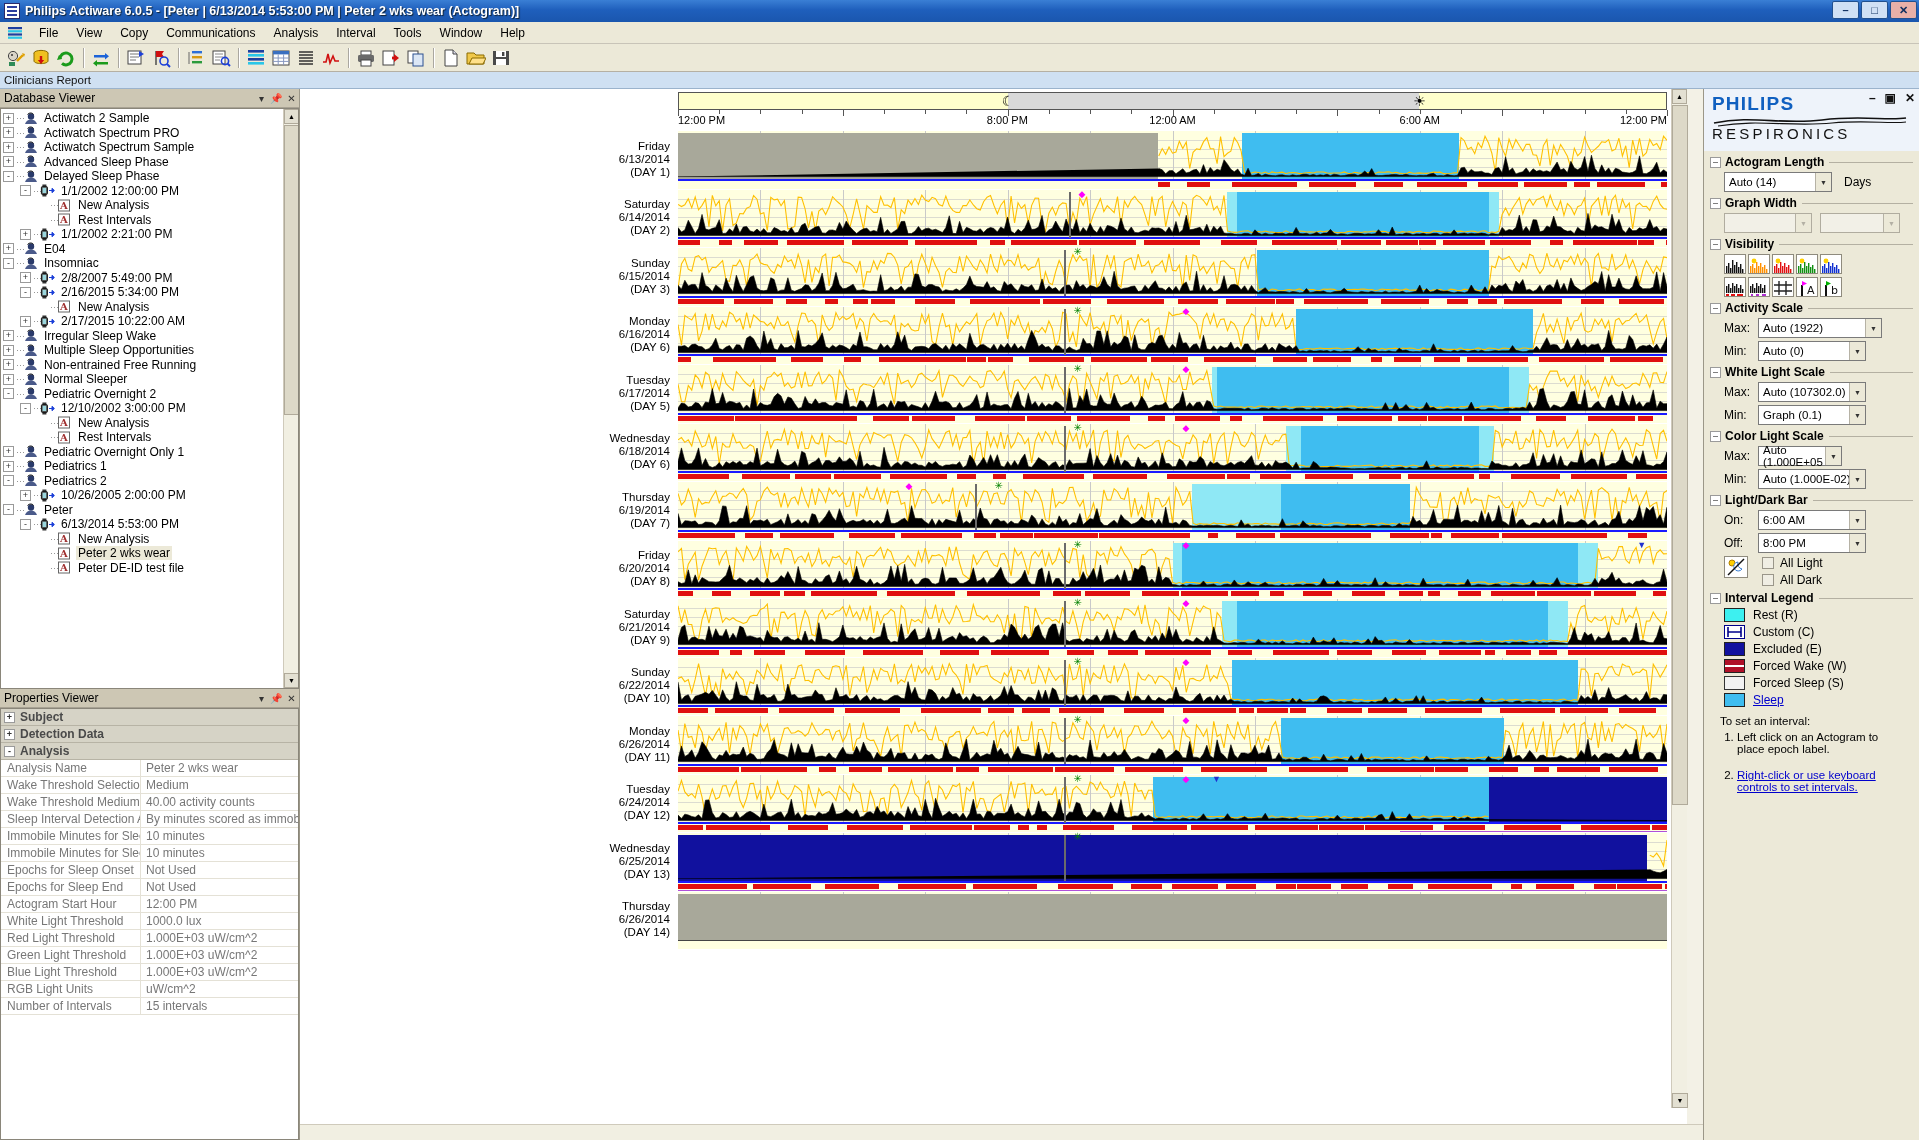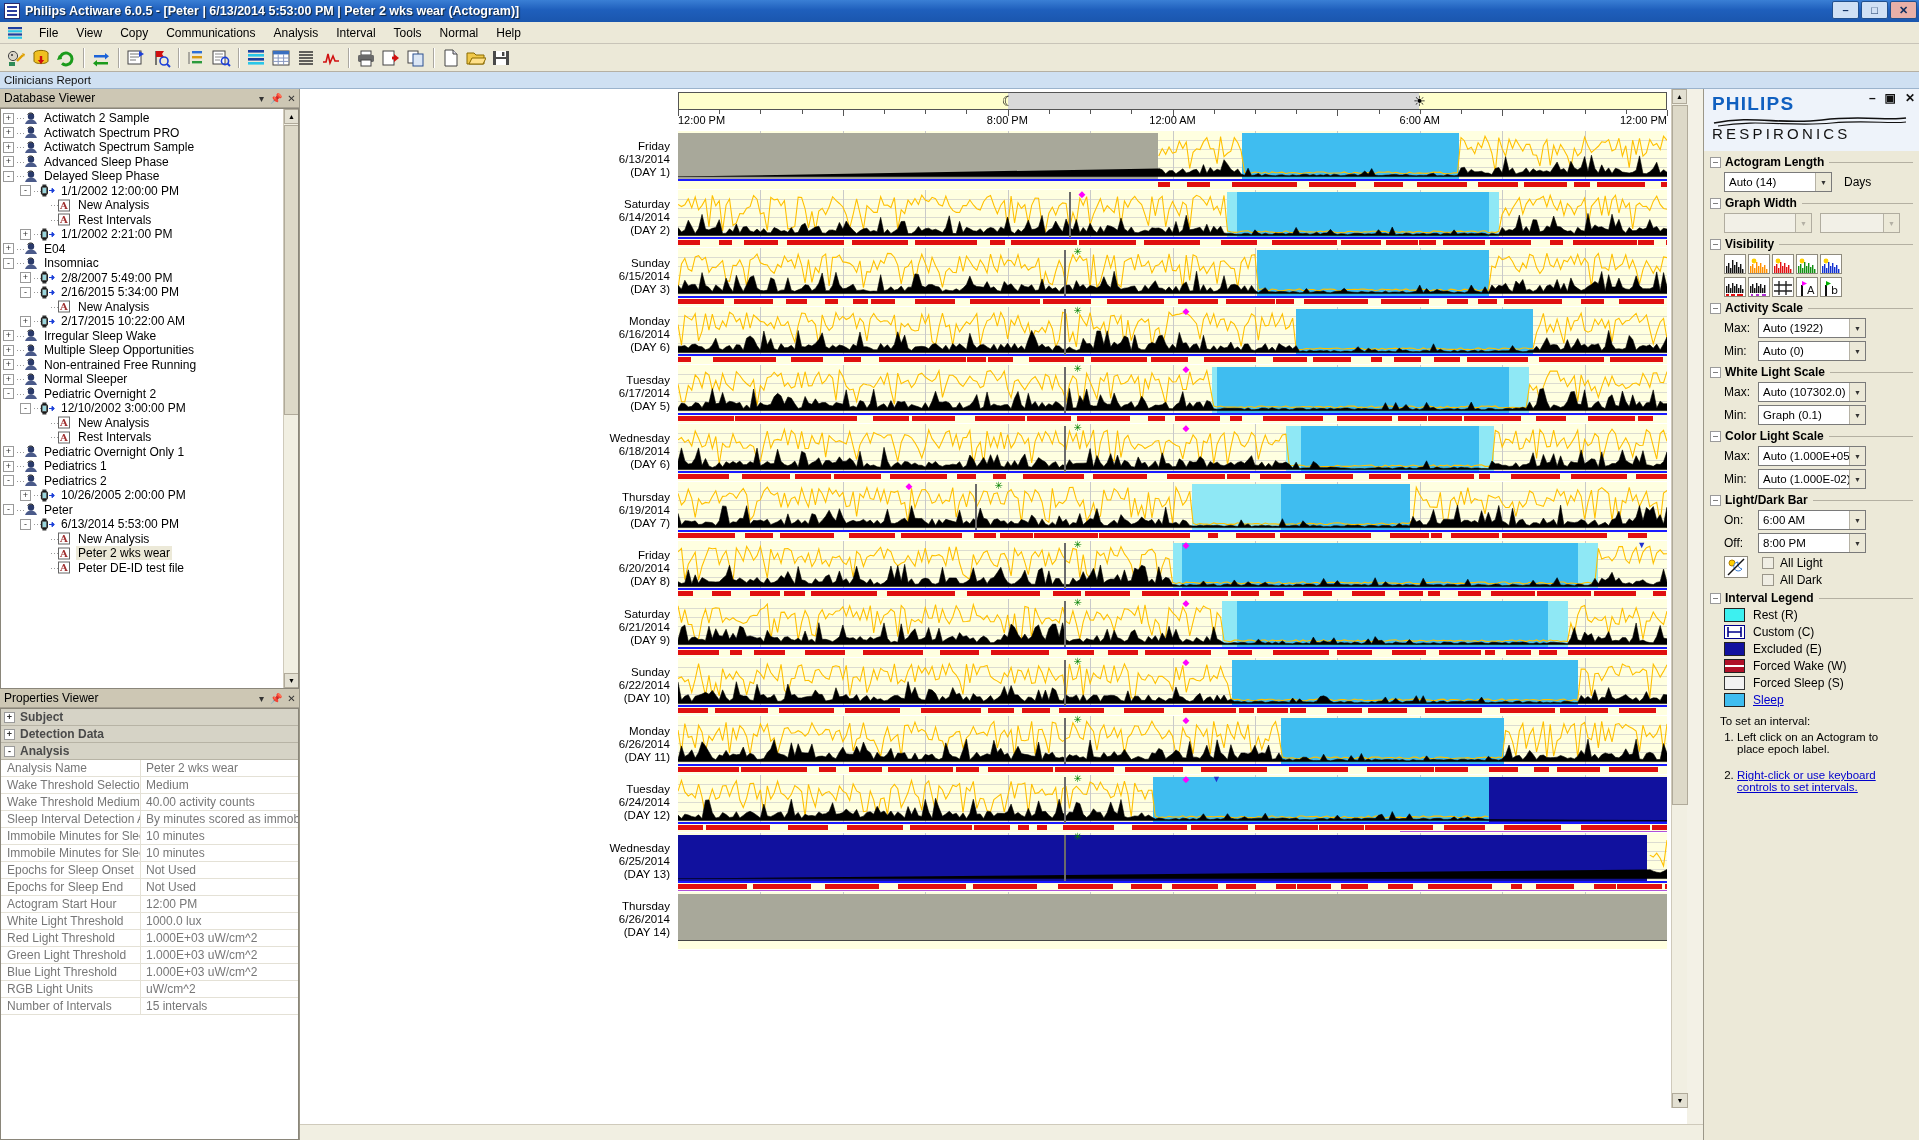--- a/index.html
+++ b/index.html
@@ -197,21 +197,21 @@
         <rect x="1" y="10.6" width="14" height="2.2" fill="#29c6e8"></rect>
       </svg>
   </div>
   <div class="mi">File</div>
   <div class="mi">View</div>
   <div class="mi">Copy</div>
   <div class="mi">Communications</div>
   <div class="mi">Analysis</div>
   <div class="mi">Interval</div>
   <div class="mi">Tools</div>
-  <div class="mi">Normal</div>
+  <div class="mi">Window</div>
   <div class="mi">Help</div>
 </div>
 
 <div id="toolbar">
   <div class="tbtn">
       <svg width="20" height="20" viewBox="0 0 20 20">
         <circle cx="7" cy="8" r="4.6" fill="#d9d4c8" stroke="#444"></circle>
         <circle cx="6" cy="7" r="1" fill="#333"></circle>
         <path d="M11 13 l6-6" stroke="#e0a000" stroke-width="2.4"></path>
         <path d="M16 5l3 1-1 3z" fill="#e0a000"></path>
@@ -1866,21 +1866,21 @@
           </div>
       </div>
 
       <div class="secthdr">
         <span class="exp">–</span>
         <span class="stitle">Activity Scale</span>
         <span class="rule"></span>
       </div>
       <div class="ctlrow">
         <span class="clab">Max:</span>
-        <div class="combo" style="width:108px">
+        <div class="combo" style="width:124px">
           <span>Auto (1922)</span>
           <span class="arrow">▼</span>
         </div>
       </div>
       <div class="ctlrow">
         <span class="clab">Min:</span>
         <div class="combo" style="width:108px">
           <span>Auto (0)</span>
           <span class="arrow">▼</span>
         </div>
@@ -1906,21 +1906,21 @@
         </div>
       </div>
 
       <div class="secthdr">
         <span class="exp">–</span>
         <span class="stitle">Color Light Scale</span>
         <span class="rule"></span>
       </div>
       <div class="ctlrow">
         <span class="clab">Max:</span>
-        <div class="combo" style="width:108px">
+        <div class="combo" style="width:84px">
           <span>Auto (1.000E+05</span>
           <span class="arrow">▼</span>
         </div>
       </div>
       <div class="ctlrow">
         <span class="clab">Min:</span>
         <div class="combo" style="width:108px">
           <span>Auto (1.000E-02)</span>
           <span class="arrow">▼</span>
         </div>

